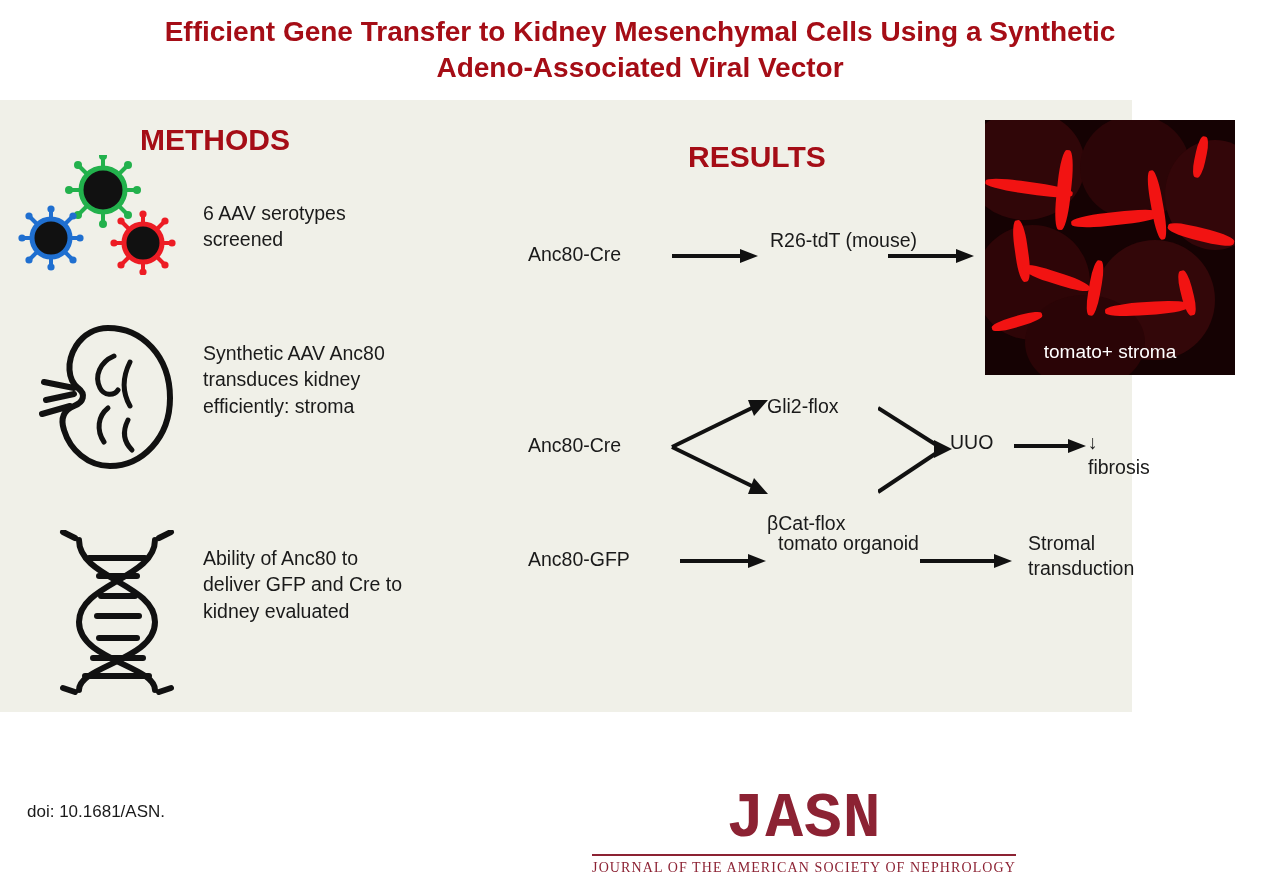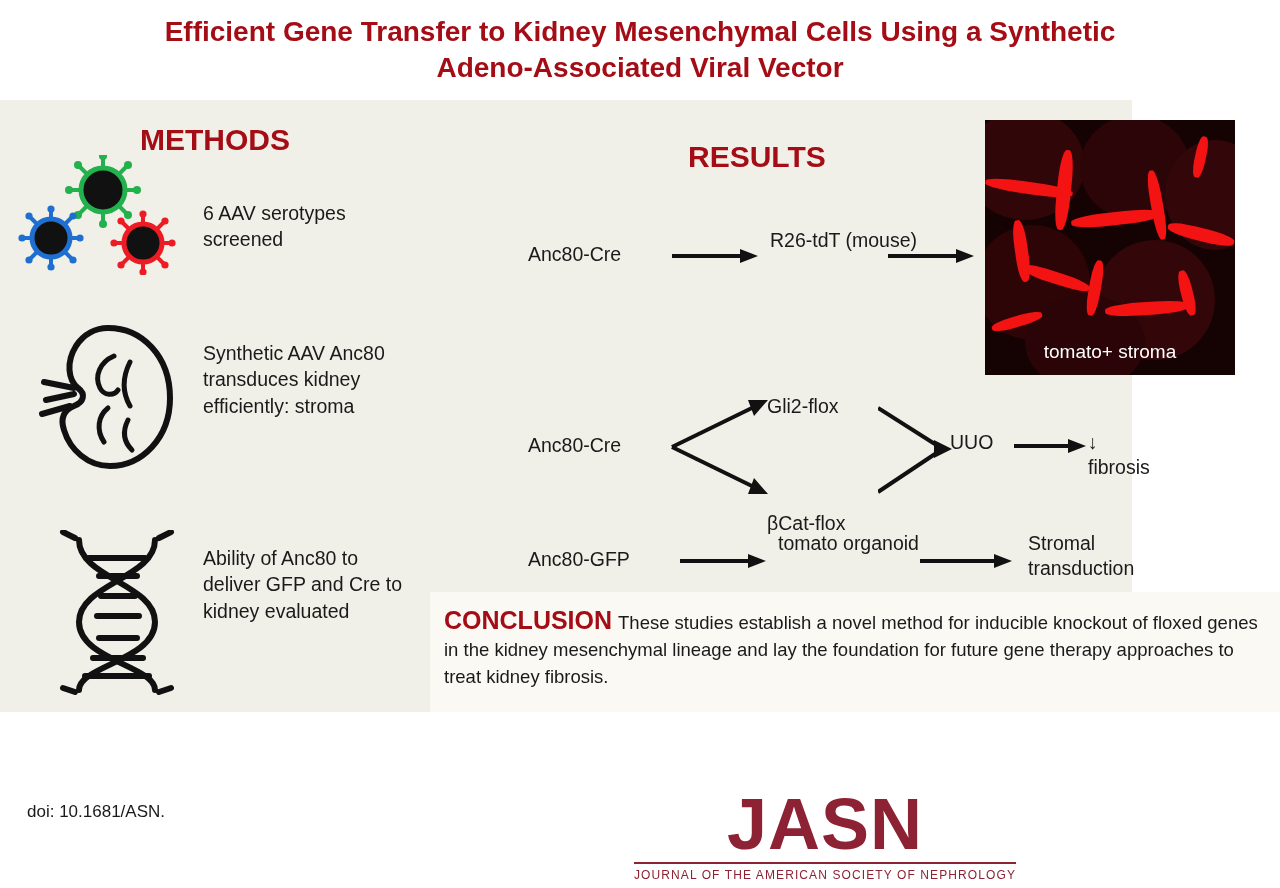--- a/index.html
+++ b/index.html
@@ -152,37 +152,37 @@
     font-size: 17px;
     color: #1a1a1a;
   }
   #jasn-logo {
     position: absolute;
     right: 24px;
     top: 78px;
     text-align: center;
   }
   #jasn-wordmark {
-    font-family: Liberation Sans, sans-serif;
-    font-size: 72px;
+    font-family: Liberation Mono, monospace;
+    font-size: 63px;
     font-weight: bold;
     letter-spacing: 1px;
     color: #8c2233;
     line-height: 0.95;
   }
   #jasn-rule {
     height: 2px;
     background: #8c2233;
     margin: 4px 0 4px 0;
   }
   #jasn-tagline {
-    font-size: 12px;
+    font-size: 14px;
     letter-spacing: 1.1px;
     color: #8c2233;
-    font-family: Liberation Sans, sans-serif;
+    font-family: Liberation Serif, serif;
   }
 </style>
 </head>
 <body>
 
 <div id="title-bar">
   <div id="title-text">Efficient Gene Transfer to Kidney Mesenchymal Cells Using a Synthetic Adeno-Associated Viral Vector</div>
 </div>
 
 <div id="abstract-panel">
@@ -377,23 +377,20 @@
   </div>
   <div class="flow-label" id="flow-hkidney">tomato organoid</div>
   <div class="arrow" style="left:920px; top:453px;">
     <svg width="92" height="16" viewBox="0 0 92 16">
       <line x1="0" y1="8" x2="78" y2="8" stroke="#111" stroke-width="4"></line>
       <polygon points="92,8 74,1 74,15" fill="#111"></polygon>
     </svg>
   </div>
   <div class="flow-label" id="flow-stromal">Stromal transduction</div>
 
-  <div id="conclusion-box">
-    <span id="conclusion-label">CONCLUSION</span><span id="conclusion-text">These studies establish a novel method for inducible knockout of floxed genes in the kidney mesenchymal lineage and lay the foundation for future gene therapy approaches to treat kidney fibrosis.</span>
-  </div>
 </div>
 
 <div id="footer">
   <div id="doi">doi: 10.1681/ASN.</div>
   <div id="jasn-logo">
     <div id="jasn-wordmark">JASN</div>
     <div id="jasn-rule"></div>
     <div id="jasn-tagline">JOURNAL OF THE AMERICAN SOCIETY OF NEPHROLOGY</div>
   </div>
 </div>

